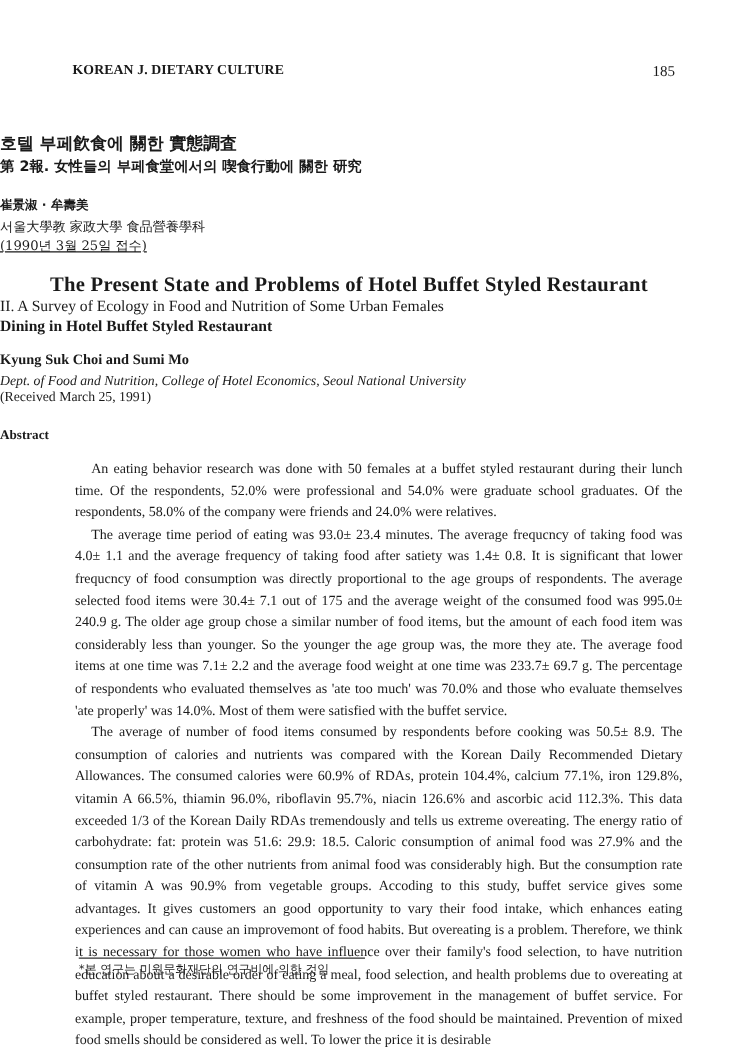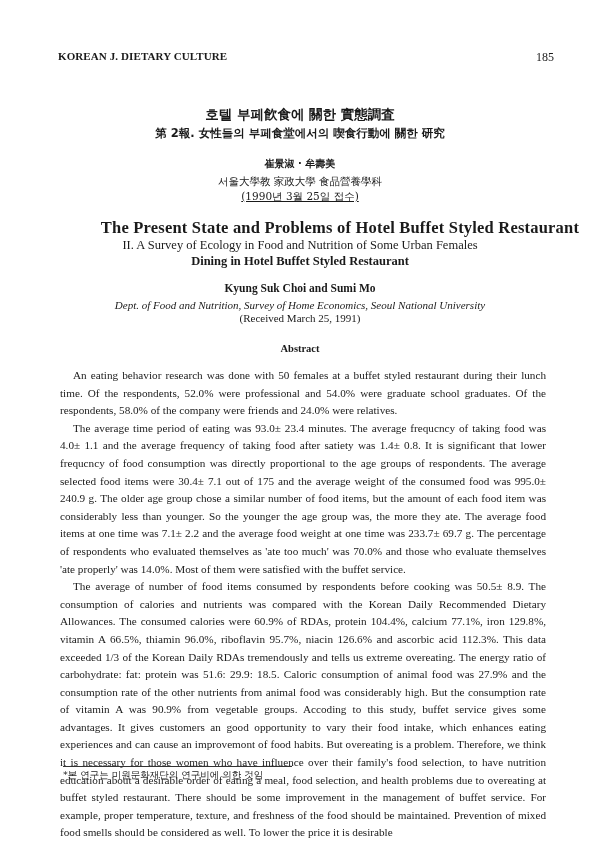--- a/index.html
+++ b/index.html
@@ -3,22 +3,22 @@
 <meta charset="utf-8">
 <style>
   html, body { margin: 0; padding: 0; }
   body {
     width: 600px; height: 847px; background: #ffffff; position: relative; overflow: hidden;
     font-family: "Liberation Serif", "DejaVu Serif", serif; color: #1a1a1a;
   }
   .abs { position: absolute; }
   .journal { left: 58px; top: 49px; font-size: 11px; line-height: 14px; }
   .journal .name { font-weight: bold; letter-spacing: 0.1px; }
-  .pageno { left: 522px; top: 50px; font-size: 12px; margin-left: 14px; }
-  .center { left: 0; width: 600px; text-align: center; }
+  .pageno { left: 522px; top: 50px; font-size: 12px; }
+  .center { left: 0; width: 600px; }
   .ko-title { top: 106px; font-family: "DejaVu Sans", sans-serif; font-weight: bold; font-size: 13.5px; }
   .ko-sub { top: 126px; font-family: "DejaVu Sans", sans-serif; font-weight: bold; font-size: 11.5px; }
   .ko-authors { top: 157px; font-family: "DejaVu Sans", sans-serif; font-weight: bold; font-size: 10px; }
   .ko-affil { top: 175px; font-family: "DejaVu Serif", serif; font-size: 10.5px; }
   .ko-recv { top: 190px; font-family: "DejaVu Serif", serif; font-size: 10.5px; text-decoration: underline; }
   .en-title { top: 218px; font-weight: bold; font-size: 16.5px; letter-spacing: 0.2px; padding-left: 40px; }
   .en-sub1 { top: 238px; font-weight: normal; font-size: 12.5px; }
   .en-sub2 { top: 254px; font-weight: bold; font-size: 12.5px; }
   .en-authors { top: 282px; font-weight: bold; font-size: 11.5px; }
   .en-affil { top: 299px; font-style: italic; font-size: 11px; }
@@ -43,21 +43,21 @@
 <div class="abs center ko-title">호텔 부페飮食에 關한 實態調査</div>
 <div class="abs center ko-sub">第 2報. 女性들의 부페食堂에서의 喫食行動에 關한 研究</div>
 <div class="abs center ko-authors">崔景淑 · 牟壽美</div>
 <div class="abs center ko-affil">서울大學教 家政大學 食品營養學科</div>
 <div class="abs center ko-recv">(1990년 3월 25일 접수)</div>
 
 <div class="abs center en-title">The Present State and Problems of Hotel Buffet Styled Restaurant</div>
 <div class="abs center en-sub1">II. A Survey of Ecology in Food and Nutrition of Some Urban Females</div>
 <div class="abs center en-sub2">Dining in Hotel Buffet Styled Restaurant</div>
 <div class="abs center en-authors">Kyung Suk Choi and Sumi Mo</div>
-<div class="abs center en-affil">Dept. of Food and Nutrition, Survey of Home Economics, Seoul National University</div>
+<div class="abs center en-affil">Dept. of Food and Nutrition, College of Hotel Economics, Seoul National University</div>
 <div class="abs center en-recv">(Received March 25, 1991)</div>
 
 <div class="abs center abstract-h">Abstract</div>
 
 <div class="abs body">
   <p>An eating behavior research was done with 50 females at a buffet styled restaurant during their lunch time. Of the respondents, 52.0% were professional and 54.0% were graduate school graduates. Of the respondents, 58.0% of the company were friends and 24.0% were relatives.</p>
   <p>The average time period of eating was 93.0± 23.4 minutes. The average frequcncy of taking food was 4.0± 1.1 and the average frequency of taking food after satiety was 1.4± 0.8. It is significant that lower frequcncy of food consumption was directly proportional to the age groups of respondents. The average selected food items were 30.4± 7.1 out of 175 and the average weight of the consumed food was 995.0± 240.9 g. The older age group chose a similar number of food items, but the amount of each food item was considerably less than younger. So the younger the age group was, the more they ate. The average food items at one time was 7.1± 2.2 and the average food weight at one time was 233.7± 69.7 g. The percentage of respondents who evaluated themselves as 'ate too much' was 70.0% and those who evaluate themselves 'ate properly' was 14.0%. Most of them were satisfied with the buffet service.</p>
   <p>The average of number of food items consumed by respondents before cooking was 50.5± 8.9. The consumption of calories and nutrients was compared with the Korean Daily Recommended Dietary Allowances. The consumed calories were 60.9% of RDAs, protein 104.4%, calcium 77.1%, iron 129.8%, vitamin A 66.5%, thiamin 96.0%, riboflavin 95.7%, niacin 126.6% and ascorbic acid 112.3%. This data exceeded 1/3 of the Korean Daily RDAs tremendously and tells us extreme overeating. The energy ratio of carbohydrate: fat: protein was 51.6: 29.9: 18.5. Caloric consumption of animal food was 27.9% and the consumption rate of the other nutrients from animal food was considerably high. But the consumption rate of vitamin A was 90.9% from vegetable groups. Accoding to this study, buffet service gives some advantages. It gives customers an good opportunity to vary their food intake, which enhances eating experiences and can cause an improvemont of food habits. But overeating is a problem. Therefore, we think it is necessary for those women who have influence over their family's food selection, to have nutrition education about a desirable order of eating a meal, food selection, and health problems due to overeating at buffet styled restaurant. There should be some improvement in the management of buffet service. For example, proper temperature, texture, and freshness of the food should be maintained. Prevention of mixed food smells should be considered as well. To lower the price it is desirable</p>
 </div>
 

